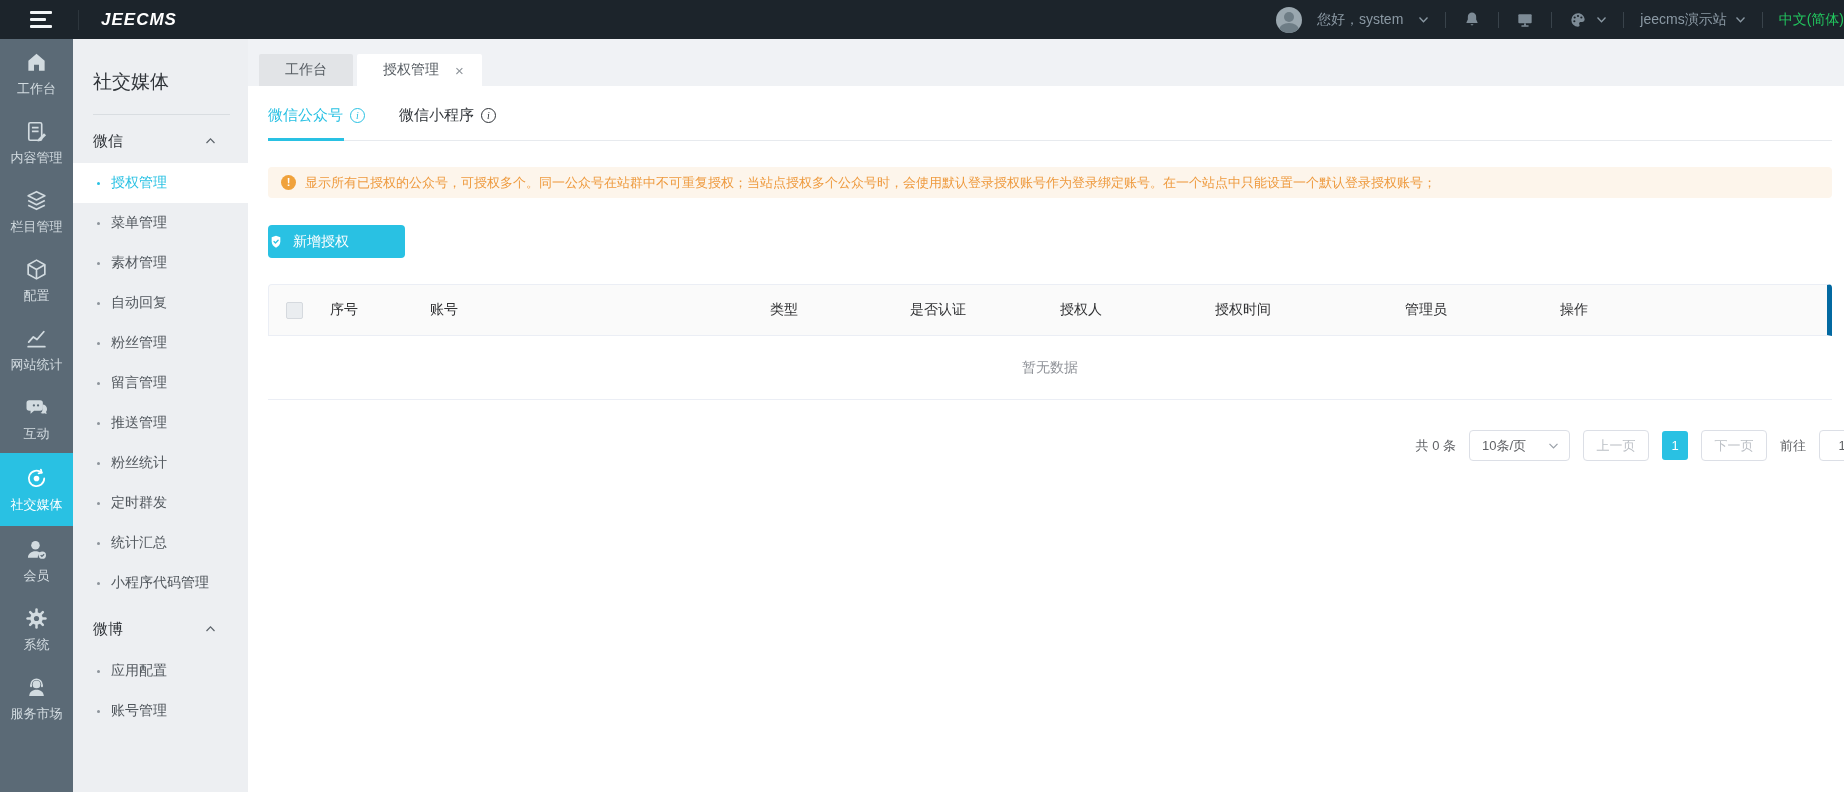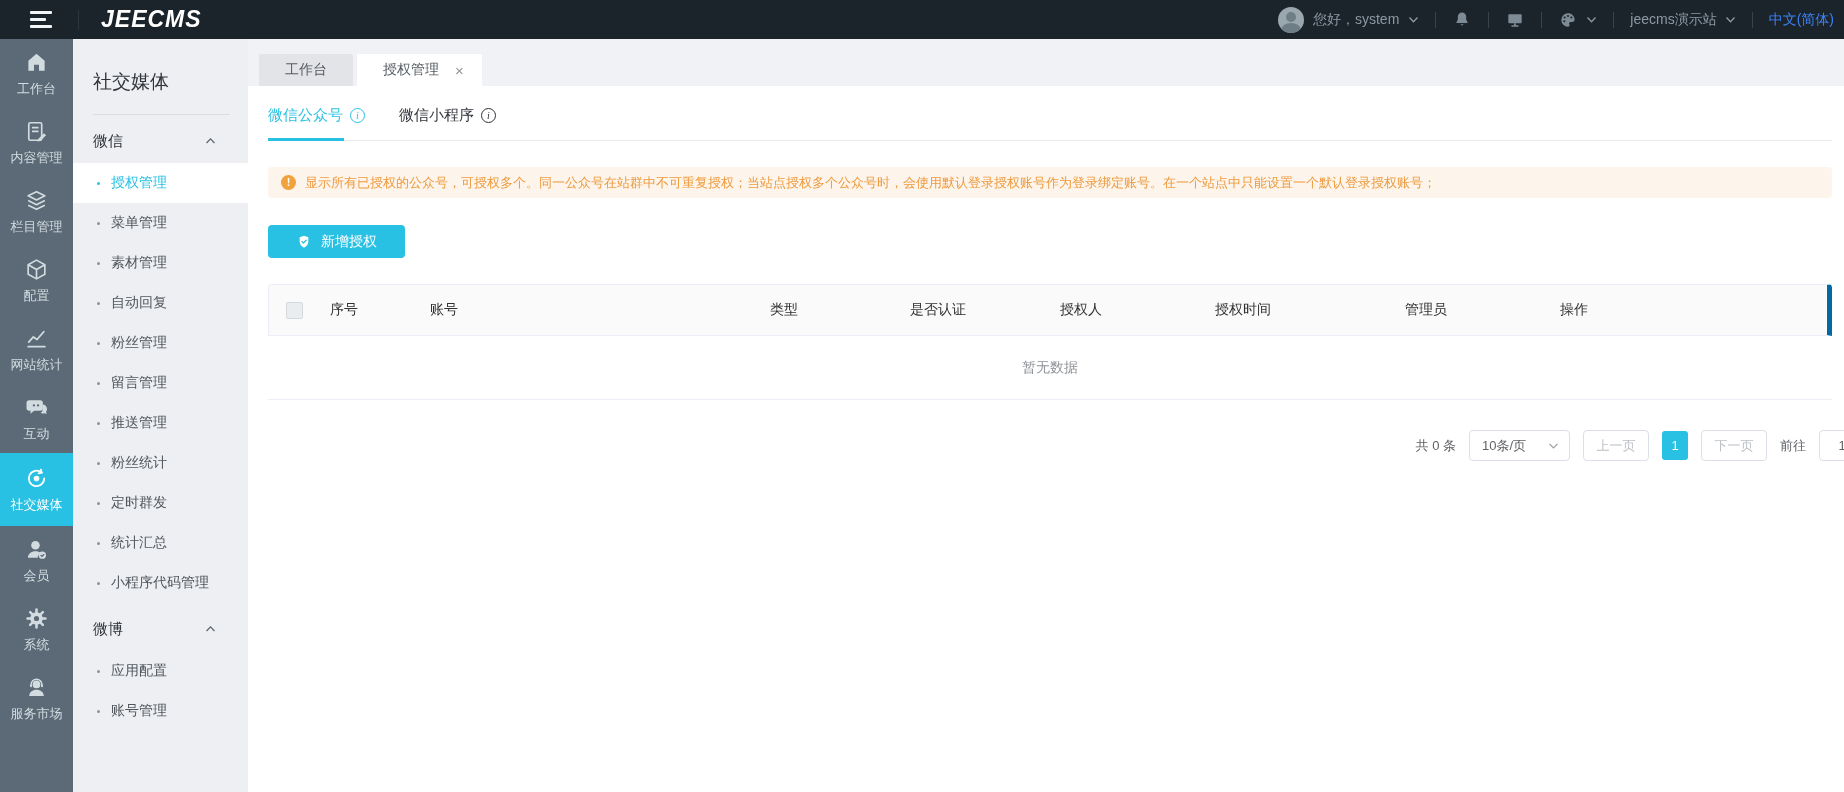--- a/index.html
+++ b/index.html
@@ -6,31 +6,31 @@
   html,body { width:1844px; height:792px; overflow:hidden; background:#fff;
     font-family:"Liberation Sans","DejaVu Sans",sans-serif; }
   .app { position:relative; width:1844px; height:792px; display:flex; flex-direction:column; }
 
   
   .topbar { height:39px; background:#1c242b; display:flex; align-items:center; flex:0 0 39px; color:#8b99a4; }
   .hamburger { margin-left:30px; width:24px; display:flex; flex-direction:column; gap:4px; cursor:pointer; }
   .hamburger i { display:block; height:3px; background:#f2f5f7; border-radius:1px; }
   .hamburger i:nth-child(1){ width:22px; } .hamburger i:nth-child(2){ width:16px; } .hamburger i:nth-child(3){ width:22px; }
   .logo-sep { width:1px; height:20px; background:#2d363d; margin:0 22px 0 24px; }
-  .logo { color:#fff; font-size:23px; font-weight:bold; font-style:italic; letter-spacing:1px; cursor:pointer; }
+  .logo { color:#fff; font-size:17px; font-weight:bold; font-style:italic; letter-spacing:1px; cursor:pointer; }
   .tb-right { margin-left:auto; display:flex; align-items:center; font-size:14px; }
   .tb-sep { width:1px; height:16px; background:#39434b; margin:0 16px; }
-  .tb-user { display:flex; align-items:center; gap:9px; cursor:pointer; }
+  .tb-user { display:flex; align-items:center; gap:15px; cursor:pointer; }
   .avatar { width:26px; height:26px; border-radius:50%; background:#9aa7af; position:relative; overflow:hidden; }
   .avatar::before { content:''; position:absolute; left:8px; top:5px; width:10px; height:10px; border-radius:50%; background:#6e7d86; }
   .avatar::after { content:''; position:absolute; left:3px; top:16px; width:20px; height:14px; border-radius:50%; background:#6e7d86; }
   .chev { width:11px; height:8px; }
   .tb-icon { width:20px; height:20px; color:#7d8b96; cursor:pointer; }
   .tb-group { display:flex; align-items:center; gap:8px; cursor:pointer; }
-  .tb-lang { margin-right:10px; color:#3b82f6; cursor:pointer; white-space:nowrap; }
+  .tb-lang { color:#22c55e; cursor:pointer; white-space:nowrap; }
 
   
   .main { flex:1; display:flex; min-height:0; }
 
   
   .sidebar { width:73px; background:#5b6a76; display:flex; flex-direction:column; flex:0 0 73px; }
   .side-item { height:69px; display:flex; flex-direction:column; align-items:center; justify-content:center; gap:5px;
     color:#d2dbe0; cursor:pointer; }
   .side-item svg { width:25px; height:25px; }
   .side-item .sd-label { font-size:13px; white-space:nowrap; }
@@ -66,21 +66,21 @@
   .info-icon { width:15px; height:15px; border:1px solid currentColor; border-radius:50%; font-size:10px;
     font-style:italic; font-family:"Liberation Serif","DejaVu Serif",serif; display:flex; align-items:center;
     justify-content:center; line-height:1; }
 
   .alert { margin-top:26px; height:31px; background:#fdf5eb; border-radius:4px; display:flex; align-items:center;
     padding:0 13px; gap:9px; font-size:13px; color:#ee9a3e; }
   .alert-icon { width:15px; height:15px; border-radius:50%; background:#f0a23c; color:#fff; font-size:11px;
     font-weight:bold; display:flex; align-items:center; justify-content:center; flex:0 0 15px; line-height:1; }
 
   .add-btn { margin-top:27px; width:137px; height:33px; background:#29c1e3; color:#fff; border:none; border-radius:4px;
-    font-size:14px; display:flex; align-items:center; justify-content:center; gap:9px; cursor:pointer;
+    font-size:14px; display:flex; align-items:center; gap:9px; cursor:pointer;
     font-family:inherit; }
   .add-btn svg { width:16px; height:16px; }
 
   .grid { margin-top:26px; width:100%; border-collapse:separate; border-spacing:0; font-size:14px; }
   .grid th { background:#fafafa; height:35px; text-align:left; color:#303133; font-weight:500; padding:16px 10px;
     border-top:1px solid #ebeef5; border-bottom:1px solid #ebeef5; white-space:nowrap; }
   .grid th.cb-cell { text-align:center; border-left:1px solid #ebeef5; border-radius:4px 0 0 0; }
   .grid th:last-child { border-right:5px solid #0369a1; border-radius:0 4px 0 0; }
   .checkbox { display:inline-block; width:17px; height:17px; background:#eaedf0; border:1px solid #d5d9de;
     border-radius:2px; vertical-align:middle; cursor:pointer; }

